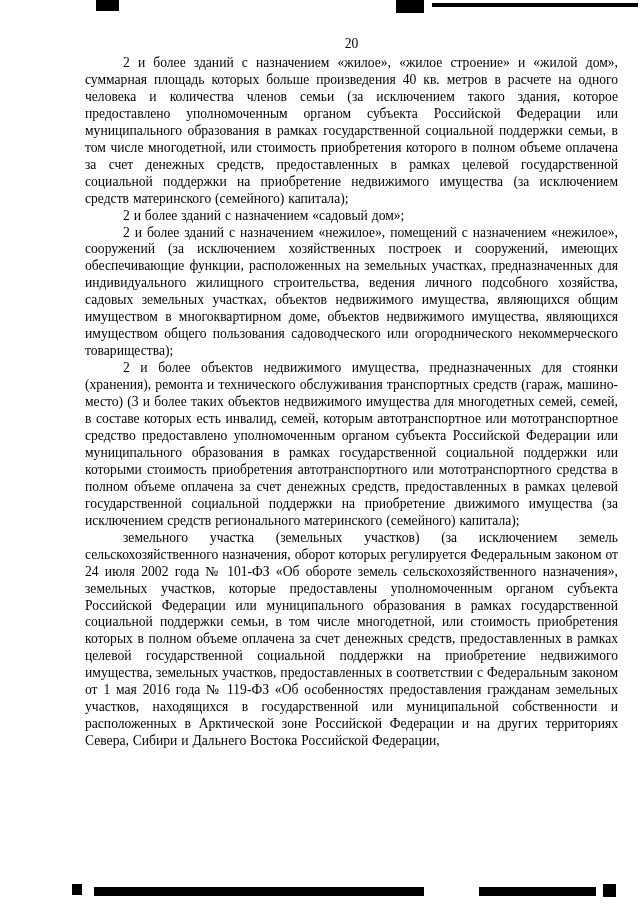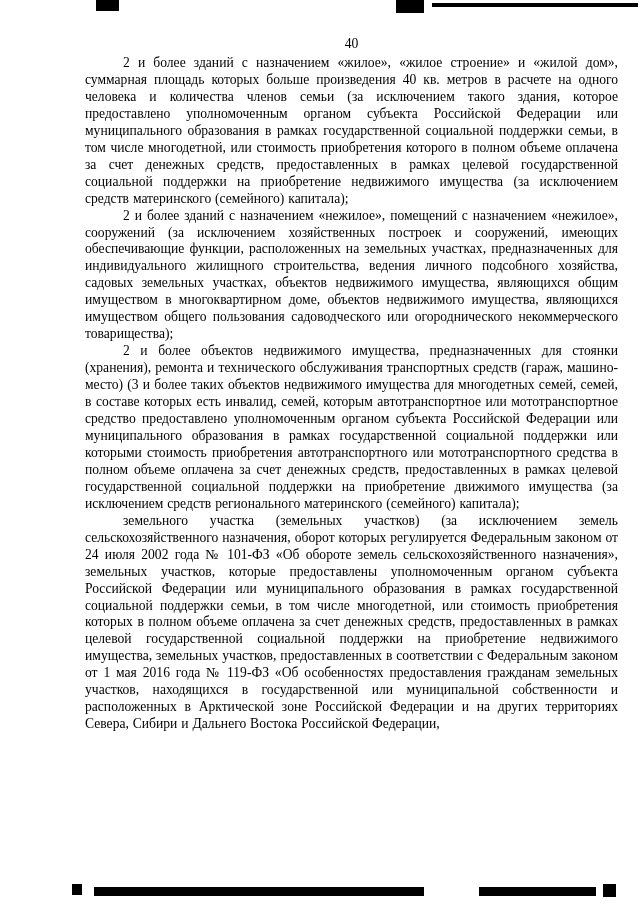--- a/index.html
+++ b/index.html
@@ -53,24 +53,25 @@
 </style>
 </head>
 <body>
 
 <div class="page">
 
   <div class="scan-artifact artifact-top-1"></div>
   <div class="scan-artifact artifact-top-2"></div>
   <div class="scan-artifact artifact-top-3"></div>
 
-  <div class="page-number">40</div>
+  <div class="page-number">20</div>
 
   <div class="content">
     <p>2 и более зданий с назначением «жилое», «жилое строение» и «жилой дом», суммарная площадь которых больше произведения 40 кв. метров в расчете на одного человека и количества членов семьи (за исключением такого здания, которое предоставлено уполномоченным органом субъекта Российской Федерации или муниципального образования в рамках государственной социальной поддержки семьи, в том числе многодетной, или стоимость приобретения которого в полном объеме оплачена за счет денежных средств, предоставленных в рамках целевой государственной социальной поддержки на приобретение недвижимого имущества (за исключением средств материнского (семейного) капитала);</p>
+    <p>2 и более зданий с назначением «садовый дом»;</p>
     <p>2 и более зданий с назначением «нежилое», помещений с назначением «нежилое», сооружений (за исключением хозяйственных построек и сооружений, имеющих обеспечивающие функции, расположенных на земельных участках, предназначенных для индивидуального жилищного строительства, ведения личного подсобного хозяйства, садовых земельных участках, объектов недвижимого имущества, являющихся общим имуществом в многоквартирном доме, объектов недвижимого имущества, являющихся имуществом общего пользования садоводческого или огороднического некоммерческого товарищества);</p>
     <p>2 и более объектов недвижимого имущества, предназначенных для стоянки (хранения), ремонта и технического обслуживания транспортных средств (гараж, машино-место) (3 и более таких объектов недвижимого имущества для многодетных семей, семей, в составе которых есть инвалид, семей, которым автотранспортное или мототранспортное средство предоставлено уполномоченным органом субъекта Российской Федерации или муниципального образования в рамках государственной социальной поддержки или которыми стоимость приобретения автотранспортного или мототранспортного средства в полном объеме оплачена за счет денежных средств, предоставленных в рамках целевой государственной социальной поддержки на приобретение движимого имущества (за исключением средств регионального материнского (семейного) капитала);</p>
     <p>земельного участка (земельных участков) (за исключением земель сельскохозяйственного назначения, оборот которых регулируется Федеральным законом от 24 июля 2002 года № 101-ФЗ «Об обороте земель сельскохозяйственного назначения», земельных участков, которые предоставлены уполномоченным органом субъекта Российской Федерации или муниципального образования в рамках государственной социальной поддержки семьи, в том числе многодетной, или стоимость приобретения которых в полном объеме оплачена за счет денежных средств, предоставленных в рамках целевой государственной социальной поддержки на приобретение недвижимого имущества, земельных участков, предоставленных в соответствии с Федеральным законом от 1 мая 2016 года № 119-ФЗ «Об особенностях предоставления гражданам земельных участков, находящихся в государственной или муниципальной собственности и расположенных в Арктической зоне Российской Федерации и на других территориях Севера, Сибири и Дальнего Востока Российской Федерации,</p>
   </div>
 
   <div class="scan-artifact artifact-bot-sq-l"></div>
   <div class="scan-artifact artifact-bot-1"></div>
   <div class="scan-artifact artifact-bot-2"></div>
   <div class="scan-artifact artifact-bot-sq-r"></div>
 

